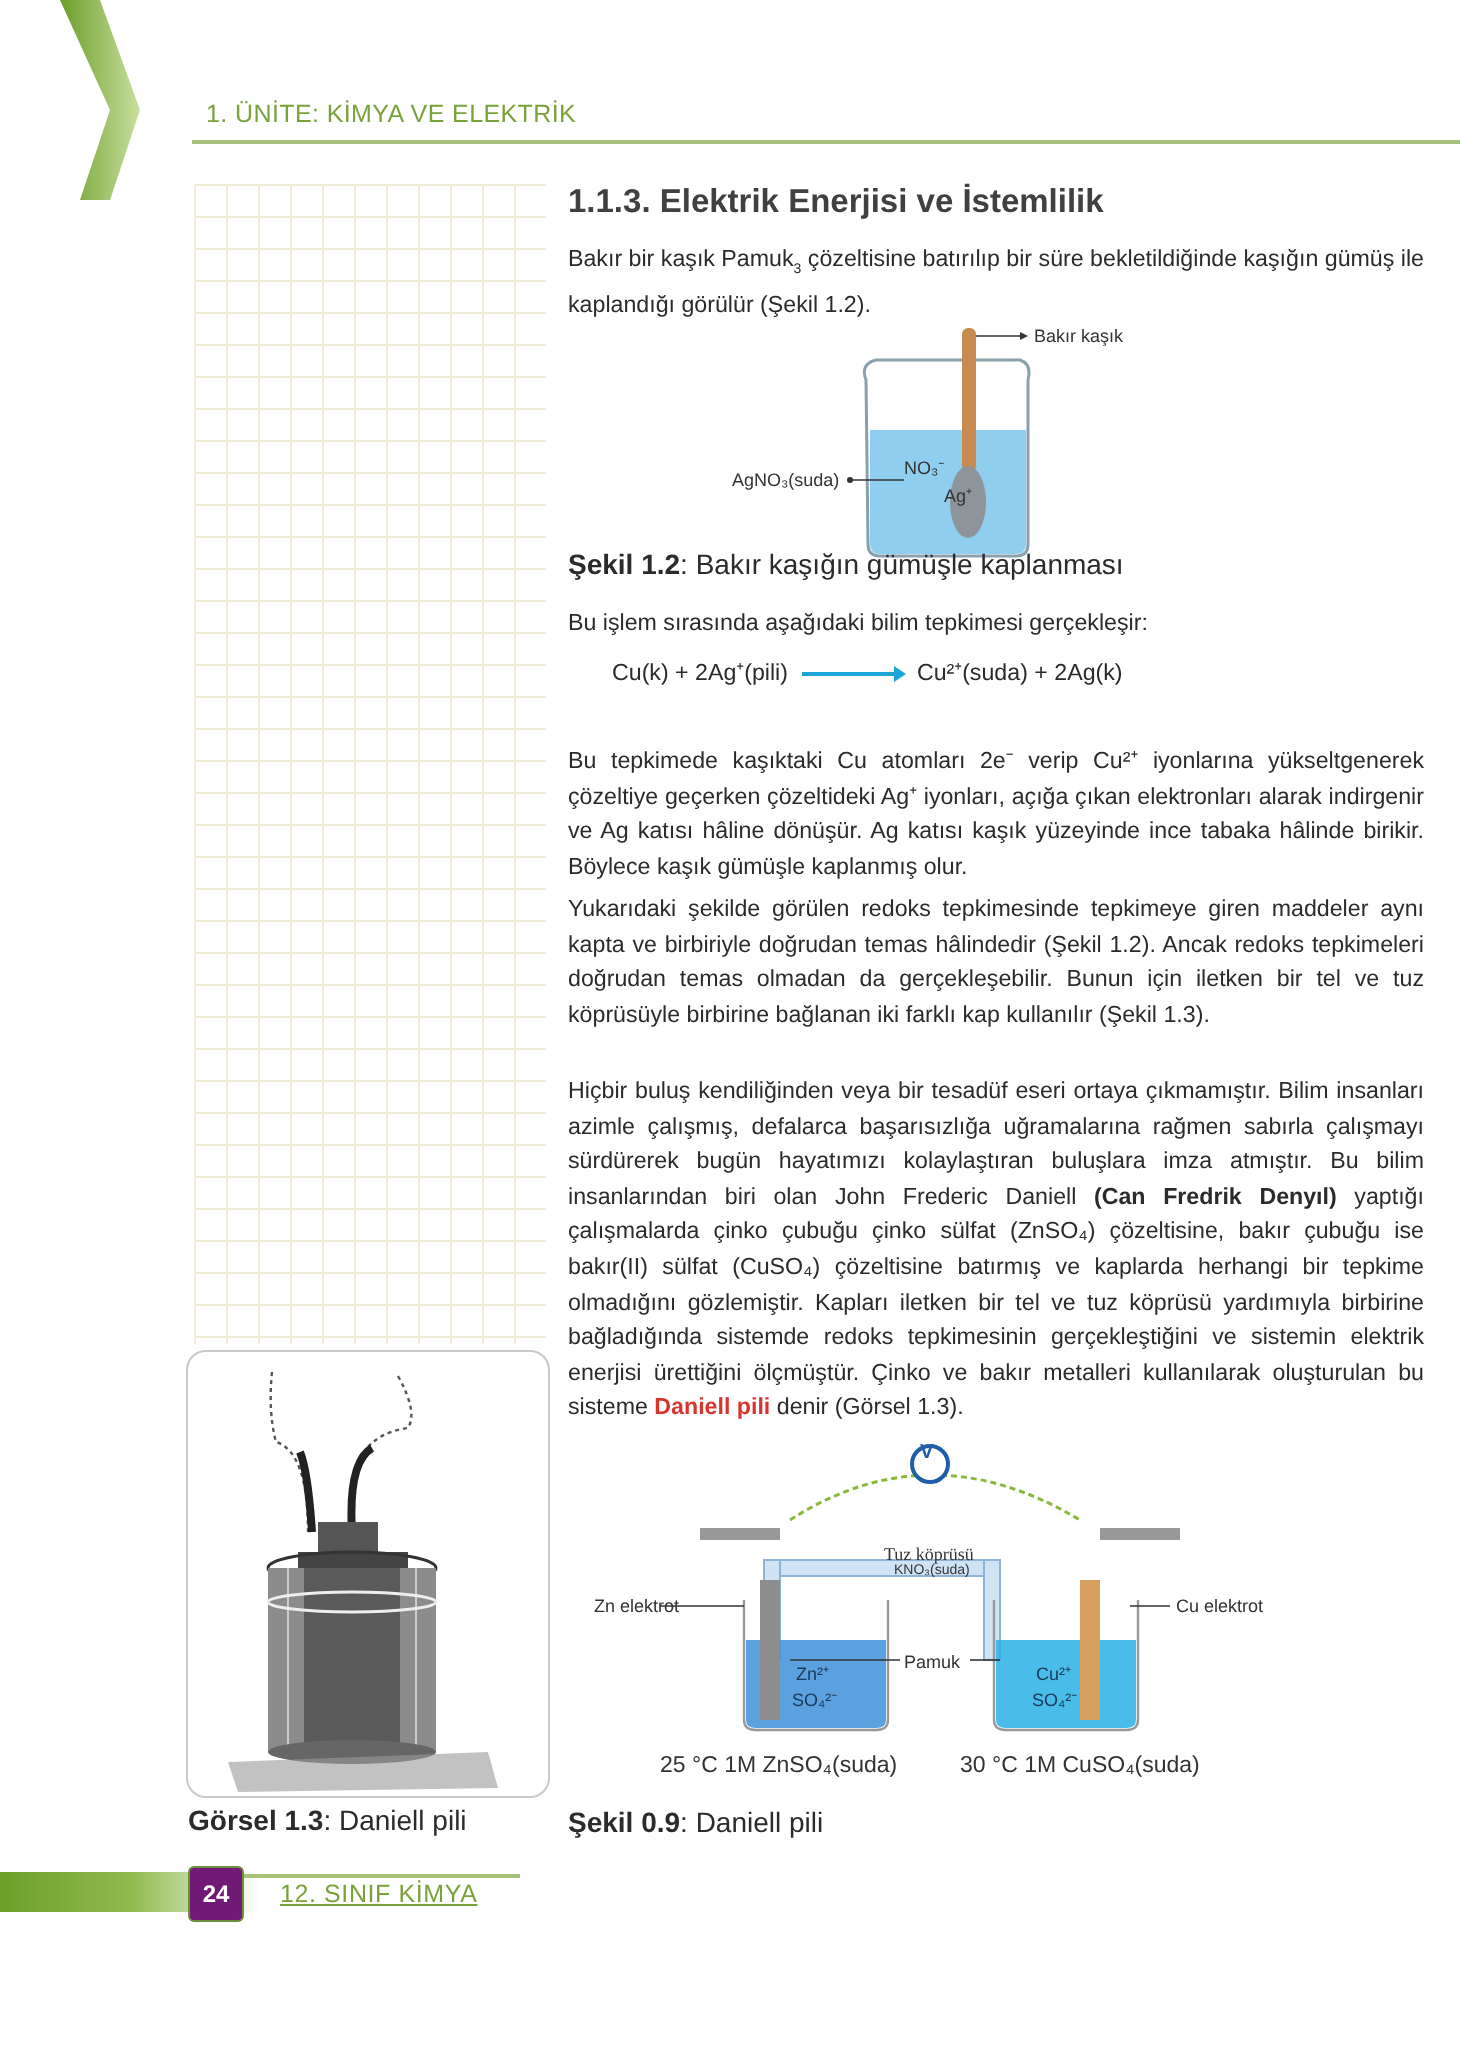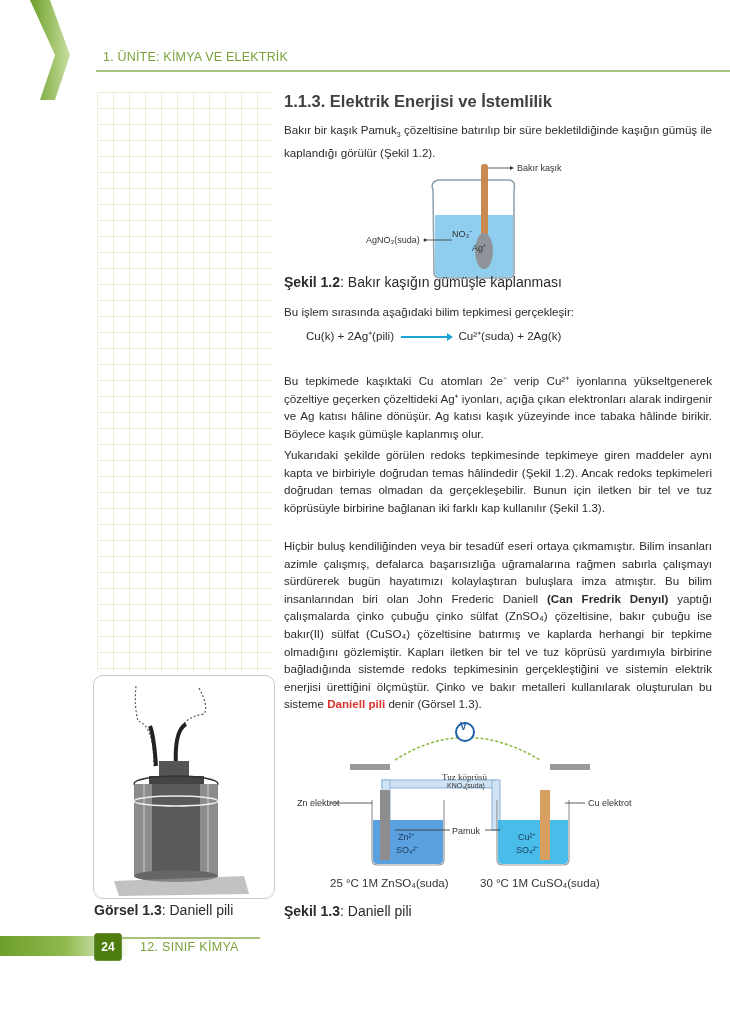--- a/index.html
+++ b/index.html
@@ -20,23 +20,23 @@
   .fig-caption b { font-weight:bold; }
   .eq { position:absolute; left:306px; top:328px; font-size:11.6px; color:#2b2b2b; white-space:nowrap; }
   .eq .arrow { display:inline-block; width:50px; height:2px; background:#1ca6d8; vertical-align:middle; position:relative; margin:0 4px; }
   .eq .arrow::after { content:""; position:absolute; right:-2px; top:-3px; border-left:6px solid #1ca6d8; border-top:4px solid transparent; border-bottom:4px solid transparent; }
   .red { color:#d9332e; font-weight:bold; }
   .fig-label { position:absolute; font-size:9px; color:#333; white-space:nowrap; }
   .daniell-photo { position:absolute; left:93px; top:675px; width:180px; height:222px; border:1.5px solid #c9c9c9; border-radius:10px; background:#fff; }
   .footer-bar { position:absolute; left:0; top:936px; width:130px; height:20px;
                 background:linear-gradient(to right, #6e9f2a 0%, #8fba4e 50%, #d9e8c2 85%, #ffffff 100%); }
   .footer-line { position:absolute; left:120px; top:937px; width:140px; height:1.5px; background:#a7c27a; }
-  .page-num { position:absolute; left:94px; top:933px; width:26px; height:26px; background:#4d7c0f; border-radius:3px;
+  .page-num { position:absolute; left:94px; top:933px; width:26px; height:26px; background:#701a75; border-radius:3px;
               color:#fff; font-weight:bold; font-size:12px; text-align:center; line-height:26px; border:1.5px solid #6d8e3a; }
-  .book-title { position:absolute; left:140px; top:940px; font-size:12.5px; color:#7aa23a; letter-spacing:0.3px; }
+  .book-title { position:absolute; left:140px; top:940px; font-size:12.5px; color:#7aa23a; letter-spacing:0.3px;text-decoration:underline; }
 </style>
 </head>
 <body>
 
 <svg class="chevron" viewBox="0 0 110 100">
   <defs>
     <linearGradient id="chev" x1="0" y1="0" x2="1" y2="0">
       <stop offset="0" stop-color="#6b9e2a"></stop>
       <stop offset="1" stop-color="#c9df9e"></stop>
     </linearGradient>
@@ -125,18 +125,18 @@
 <div class="fig-label" style="left:447px; top:782px; font-size:7px;">KNO₃(suda)</div>
 <div class="fig-label" style="left:297px; top:798px;">Zn elektrot</div>
 <div class="fig-label" style="left:588px; top:798px;">Cu  elektrot</div>
 <div class="fig-label" style="left:452px; top:826px;">Pamuk</div>
 <div class="fig-label" style="left:398px; top:830px; color:#1a3a5a;">Zn²⁺</div>
 <div class="fig-label" style="left:396px; top:843px; color:#1a3a5a;">SO₄²⁻</div>
 <div class="fig-label" style="left:518px; top:830px; color:#1a3a5a;">Cu²⁺</div>
 <div class="fig-label" style="left:516px; top:843px; color:#1a3a5a;">SO₄²⁻</div>
 <div class="fig-label" style="left:330px; top:877px; font-size:11.5px;">25 °C 1M ZnSO₄(suda)</div>
 <div class="fig-label" style="left:480px; top:877px; font-size:11.5px;">30 °C 1M CuSO₄(suda)</div>
-<div class="fig-caption" style="left:284px; top:903px;"><b>Şekil 1.3</b><span>: Daniell pili</span></div>
+<div class="fig-caption" style="left:284px; top:903px;"><b>Şekil 0.9</b><span>: Daniell pili</span></div>
 
 <div class="footer-bar"></div>
 <div class="footer-line"></div>
 <div class="page-num">24</div>
 <div class="book-title">12. SINIF KİMYA</div>
 
 </body></html>

